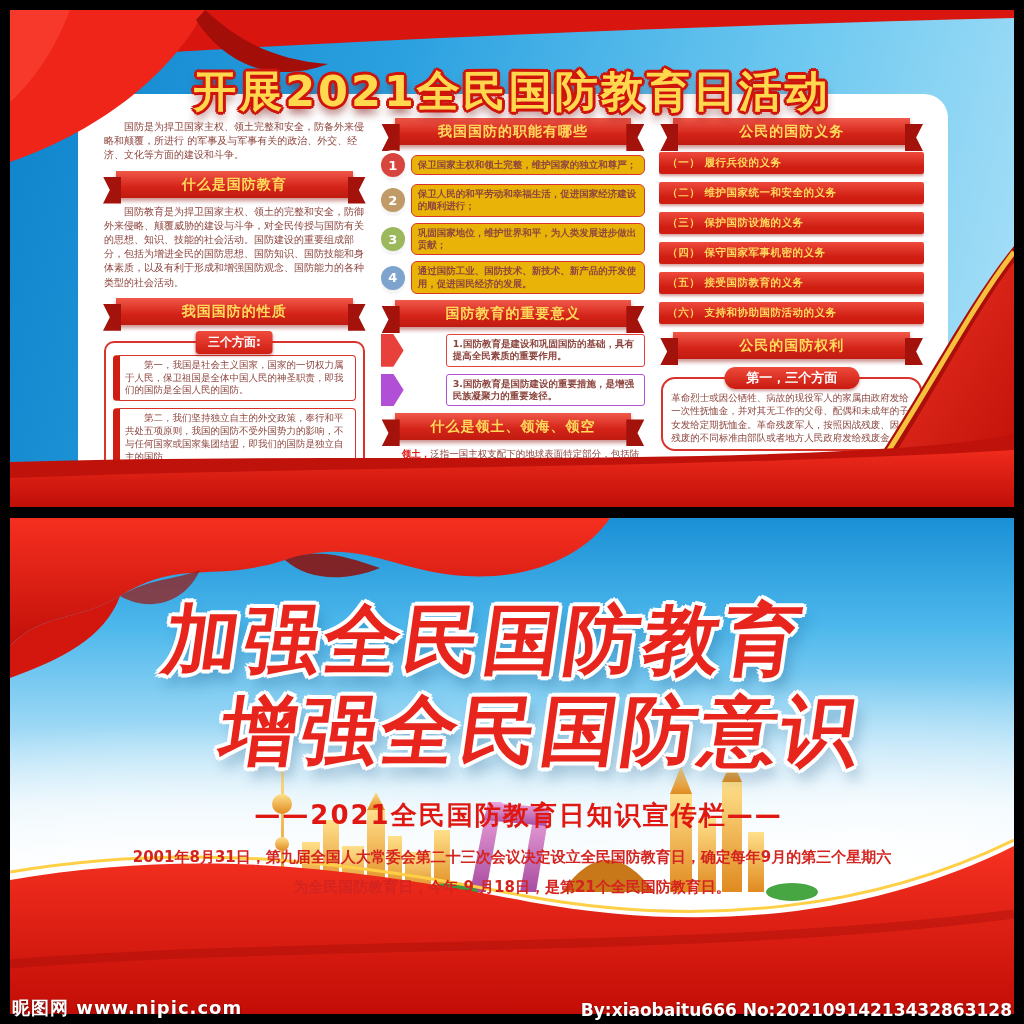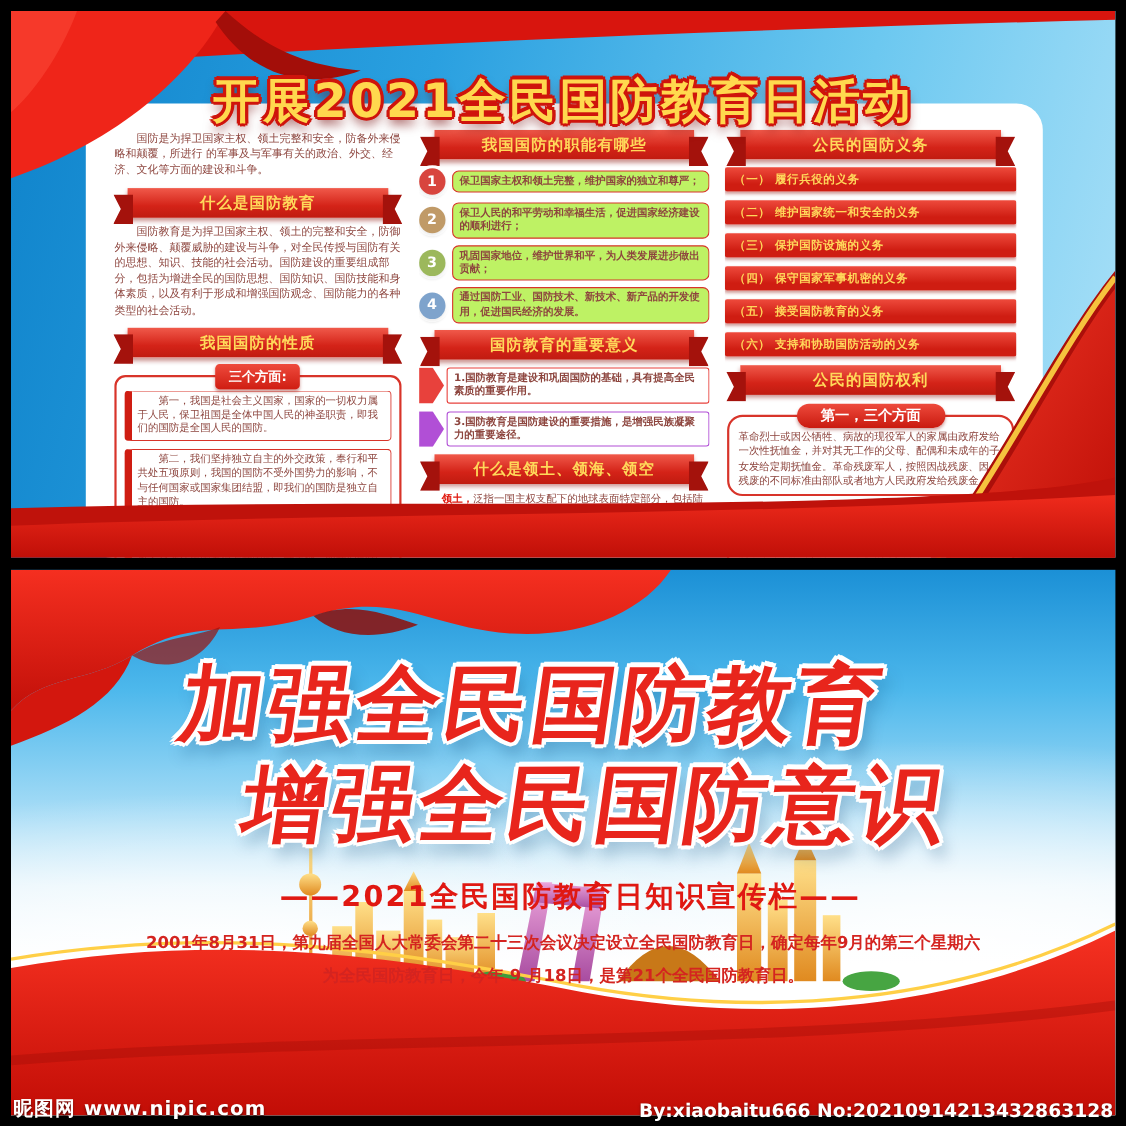--- a/index.html
+++ b/index.html
@@ -46,31 +46,31 @@
     font-weight:normal;text-indent:2em;}
 
   
   .func-row{position:relative;padding-left:30px;margin-bottom:6px;min-height:26px;
     display:flex;align-items:center;}
   .num-circle{position:absolute;left:0;top:50%;transform:translateY(-50%);width:24px;height:24px;
     border-radius:50%;color:#fff;font-weight:bold;font-size:13px;display:flex;
     align-items:center;justify-content:center;
     box-shadow:0 0 0 3px rgba(255,255,255,.75),0 2px 3px rgba(0,0,0,.3);}
   .c0{background:#d8453e;}.c1{background:#c09a67;}.c2{background:#9cb85c;}.c3{background:#7ea3cc;}
-  .func-box{border:1.5px solid #d8342a;border-radius:6px;background:#bef264;width:100%;
+  .func-box{border:1.5px solid #d8342a;border-radius:6px;background:#eab308;width:100%;
     padding:3px 6px;font-size:9.5px;line-height:1.3;color:#8d453e;font-weight:bold;
     box-sizing:border-box;}
 
   
   .sig-row{position:relative;padding-left:25px;margin-bottom:7px;}
   .sig-arrow{position:absolute;left:0;top:0;bottom:0;width:23px;
     clip-path:polygon(0 0,55% 0,100% 50%,55% 100%,0 100%);}
   .a0{background:#e8413c;}.a1{background:#35cc8c;}.a2{background:#b14fd6;}
   .sig-box{border-radius:3px;background:#fff;padding:3px 6px;font-size:9.5px;line-height:1.3;
-    color:#8d453e;font-weight:bold;}
+    color:#8d453e;font-weight:bold;margin-left:40px;}
   .b0{border:1.5px solid #e8413c;}.b1{border:1.5px solid #35cc8c;}.b2{border:1.5px solid #b14fd6;}
 
   
   .term-para{font-size:9.5px;line-height:1.42;color:#8d453e;text-indent:2em;margin:0 2px 4px;}
   .term{color:#e0190f;font-weight:bold;}
 
   
   .duty-bar{background:linear-gradient(180deg,#ee4a3c 0%,#cf1d12 70%);color:#ffd75a;
     font-size:10.5px;font-weight:bold;padding:4px 8px;border-radius:2px;margin-bottom:8px;
     box-shadow:0 2px 3px rgba(140,15,8,.4);letter-spacing:.5px;}

